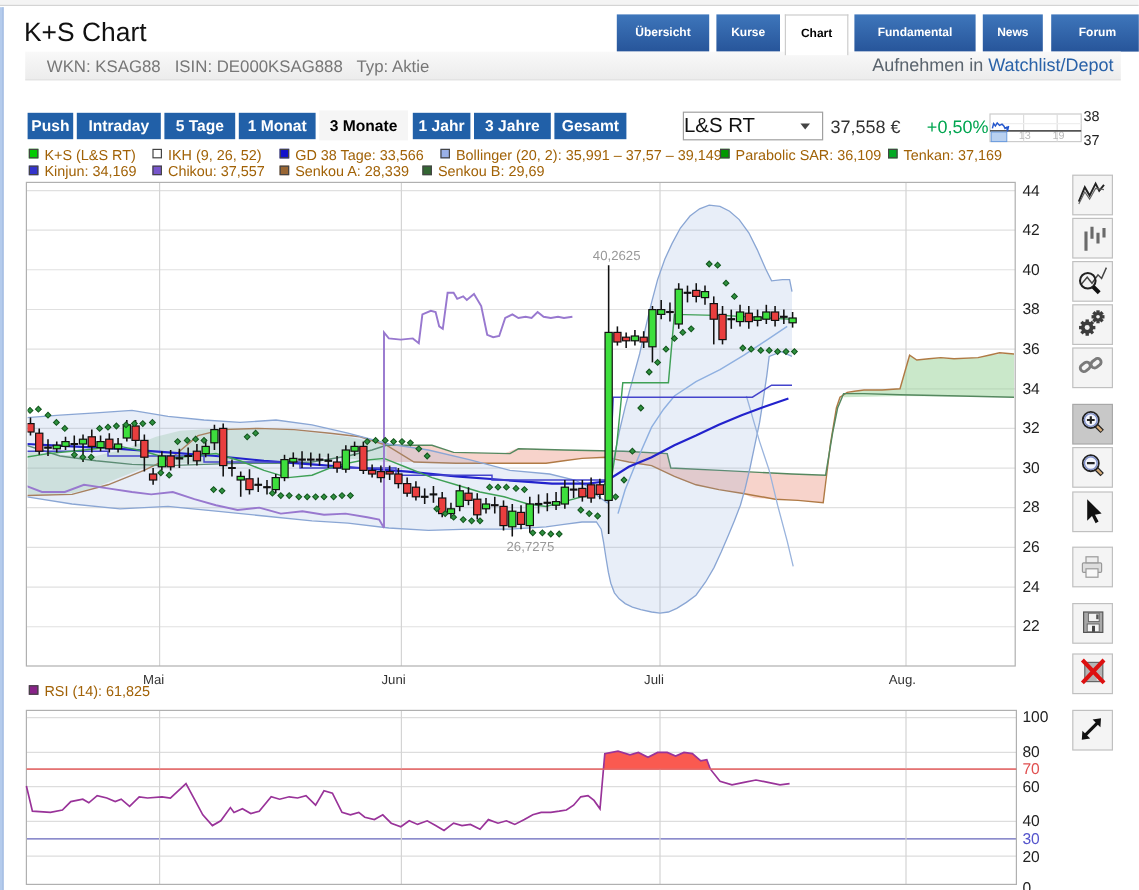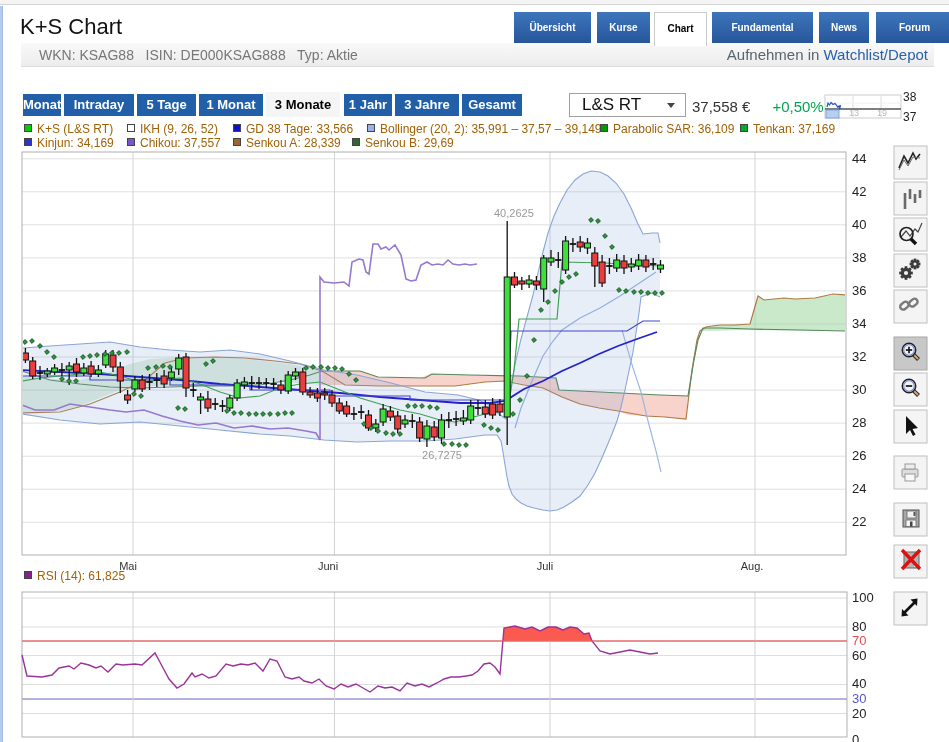--- a/index.html
+++ b/index.html
@@ -7,41 +7,41 @@
 h1{position:absolute;left:20px;top:14px;font-size:22px;font-weight:400;color:#111;letter-spacing:0}
 .tab{position:absolute;top:12px;height:31px;background:linear-gradient(#3e76bb,#27559a);color:#fff;font-size:10px;font-weight:bold;text-align:center;line-height:31px}
 .tab.active{background:#fff;color:#000;border:1px solid #ccc;border-bottom:none;height:34px;z-index:3;line-height:32px}
 .wknbar{position:absolute;left:21px;top:43px;width:913px;height:24px;background:linear-gradient(#f9f9f9,#ececec);border-bottom:1px solid #ddd;font-size:14px;color:#777;line-height:24px}
 .wknbar .l{margin-left:18px}
 .wknbar .r{position:absolute;right:6px;top:0;color:#5a646e;font-size:15px}
 .wknbar a{color:#2a62a8;text-decoration:none}
 .btn{position:absolute;top:94px;height:22px;background:#2160a8;color:#fff;font-size:13px;font-weight:bold;text-align:center;line-height:22px}
 .btn.active{top:92px;height:25px;line-height:25px}
 .btn.active{background:#f5f5f5;color:#000}
-.sel{position:absolute;left:569px;top:93px;width:117px;height:24px;border:1px solid #a0a0a0;background:#fff;font-size:17px;color:#111;line-height:22px;padding-left:12px}
+.sel{position:absolute;left:569px;top:93px;width:117px;height:24px;border:1px solid #a0a0a0;background:#fff;font-size:17px;color:#111;line-height:22px;padding-left:0}
 .sel:after{content:"";position:absolute;right:10px;top:9px;border-left:4px solid transparent;border-right:4px solid transparent;border-top:5px solid #444}
 .price{position:absolute;left:692px;top:98px;font-size:15px;color:#333}
 .price .pct{color:#00a550;margin-left:22px}
 .lg{position:absolute;font-size:12px;color:#a16207;white-space:nowrap}
 .sw{position:absolute;width:8px;height:8px;border:1px solid #444}
 svg.page{position:absolute;left:0;top:0}
 </style></head><body>
 <div class="topline"></div>
 <div class="leftstrip"></div>
 <h1>K+S Chart</h1>
 <div class="tab" style="left:514px;width:77px">Übersicht</div>
 <div class="tab" style="left:597px;width:53px">Kurse</div>
 <div class="tab active" style="left:654px;width:53px">Chart</div>
 <div class="tab" style="left:712px;width:101px">Fundamental</div>
 <div class="tab" style="left:819px;width:50px">News</div>
 <div class="tab" style="left:876px;width:77px">Forum</div>
 <div class="wknbar"><span class="l">WKN: KSAG88&nbsp;&nbsp; ISIN: DE000KSAG888&nbsp;&nbsp; Typ: Aktie</span><span class="r">Aufnehmen in <a>Watchlist/Depot</a></span></div>
 <div class="sel">L&amp;S RT</div>
 <div class="price">37,558 €<span class="pct">+0,50%</span></div>
-<div class="btn" style="left:23px;width:38px">Monat</div>
+<div class="btn" style="left:23px;width:38px">Push</div>
 <div class="btn" style="left:64px;width:70px">Intraday</div>
 <div class="btn" style="left:137px;width:59px">5 Tage</div>
 <div class="btn" style="left:199px;width:64px">1 Monat</div>
 <div class="btn active" style="left:266px;width:74px">3 Monate</div>
 <div class="btn" style="left:344px;width:48px">1 Jahr</div>
 <div class="btn" style="left:395px;width:64px">3 Jahre</div>
 <div class="btn" style="left:462px;width:60px">Gesamt</div>
 <div class="sw" style="left:24px;top:124px;background:#00cc00"></div>
 <div class="lg" style="left:37px;top:122px">K+S (L&amp;S RT)</div>
 <div class="sw" style="left:127px;top:124px;background:#ffffff"></div>

